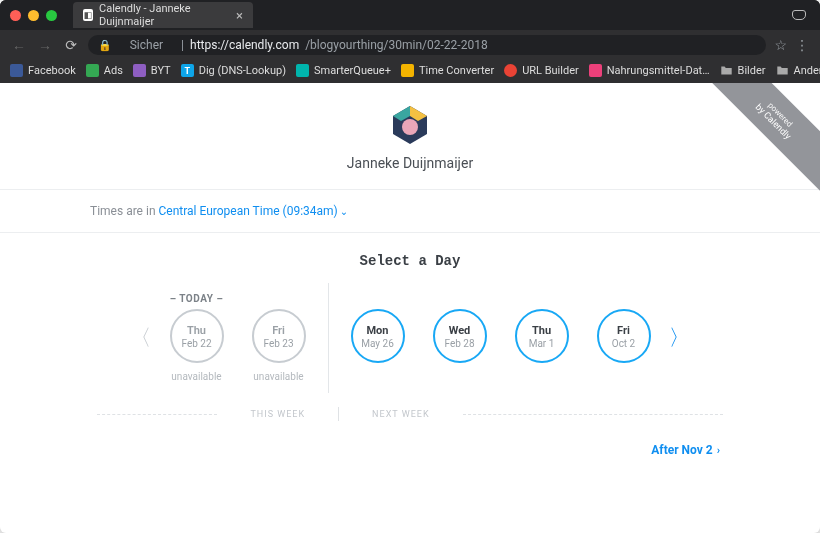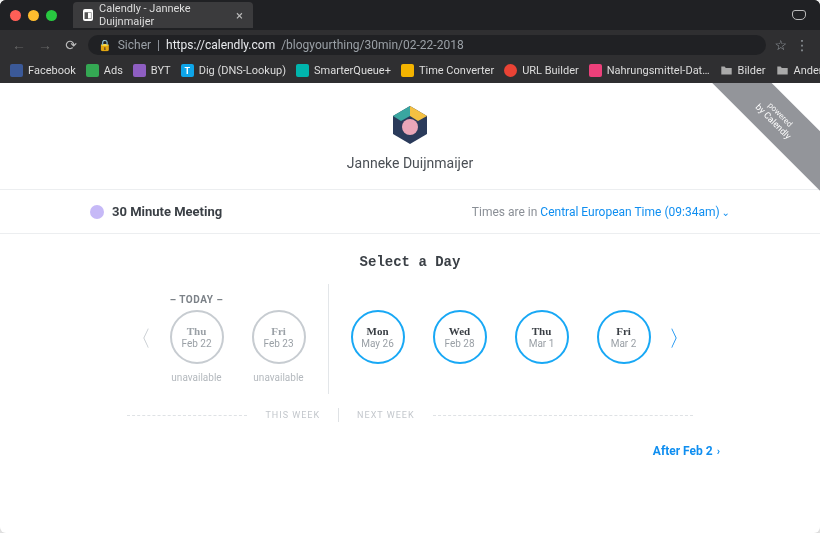--- a/index.html
+++ b/index.html
@@ -13,21 +13,21 @@
   .tab { display:flex; align-items:center; gap:6px; background:#3b3b3d; color:#ddd; height:26px; margin-left:10px; padding:0 10px; border-radius:4px 4px 0 0; font-size:11px; max-width:180px; }
   .tab .fav { width:12px; height:12px; background:#fff; border-radius:2px; display:flex; align-items:center; justify-content:center; font-size:9px; color:#555; }
   .tab .close { color:#bbb; margin-left:6px; font-size:13px; line-height:1; cursor:pointer; }
   .window-side-icons { margin-left:auto; display:flex; align-items:center; gap:14px; padding-right:6px; color:#bbb; }
   .incog { width:14px; height:10px; border:1.5px solid #bbb; border-radius:3px 3px 5px 5px; position:relative; }
   .addrbar { display:flex; align-items:center; gap:8px; padding:5px 10px; background:#2f2f31; }
   .nav-btn { color:#bbb; font-size:14px; width:18px; text-align:center; cursor:pointer; }
   .nav-btn.disabled{ color:#666; cursor:default; }
   .addr { flex:1; display:flex; align-items:center; gap:6px; background:#202124; border-radius:14px; padding:3px 10px; font-size:12px; color:#ccc; overflow:hidden; }
   .lock { color:#9e9e9e; font-size:11px; }
-  .addr .secure { color:#9aa0a6; }
+  .addr .secure { color:#9aa0a6;margin-left:12px; }
   .addr .host { color:#e8eaed; }
   .addr .rest { color:#9aa0a6; }
   .star { color:#9aa0a6; font-size:14px; cursor:pointer; }
   .kebab { color:#9aa0a6; letter-spacing:1px; font-size:14px; cursor:pointer; }
   .bookmarks { display:flex; align-items:center; gap:10px; padding:4px 10px 6px; background:#2f2f31; font-size:11px; color:#ddd; overflow:hidden; white-space:nowrap; }
   .bm { display:flex; align-items:center; gap:5px; cursor:pointer; color:#ddd; }
   .bm .ico { width:13px; height:13px; border-radius:2px; display:inline-block; background:#555; }
   .ico.fb{background:#3b5998;} .ico.ads{background:#34a853;} .ico.byt{background:#8e5ec2;} .ico.dig{background:#0ea5e9;color:#fff;font-size:9px;display:flex;align-items:center;justify-content:center;font-weight:700;} .ico.sq{background:#00b5ad;} .ico.tc{background:#f4b400;} .ico.url{background:#ea4335;position:relative;border-radius:50%;} .ico.nd{background:#ec407a;} .ico.folder{background:none;}
   .folder svg{display:block;}
   .bm.right { margin-left:auto; }
@@ -51,25 +51,25 @@
   .select-day { text-align:center; font-weight:700; color:#3a3f45; font-size:14px; padding:20px 0 6px;font-family:Liberation Mono, monospace; }
   .days-wrap { display:flex; align-items:center; justify-content:center; gap:8px; padding:8px 40px 0; }
   .big-arrow { color:#c7ccd1; font-size:22px; padding:0 6px; cursor:pointer; }
   .big-arrow.active { color:#0f8ef0; }
   .week-group { display:flex; gap:20px; align-items:flex-end; }
   .divider-v { width:1px; height:110px; background:#e3e6e9; margin:0 10px; }
   .day { display:flex; flex-direction:column; align-items:center; width:62px; }
   .today-label { font-size:10px; font-weight:700; color:#7c8288; letter-spacing:.5px; margin-bottom:4px; height:12px; }
   .circle { width:54px; height:54px; border-radius:50%; border:2px solid #c7ccd1; display:flex; flex-direction:column; align-items:center; justify-content:center; background:#fff; }
   .circle.available { border:2.5px solid #18a8f5; cursor:pointer; }
-  .circle .dow { font-size:11px; font-weight:700; color:#3a3f45;font-family:Liberation Serif, serif; }
+  .circle .dow { font-size:11px; font-weight:700; color:#3a3f45; }
   .circle .date { font-size:10px; color:#9aa0a6; margin-top:1px; }
   .circle.unavail .dow { color:#9aa0a6; font-weight:600; }
   .status { font-size:10px; color:#b4b9be; margin-top:8px; height:12px; }
-  .week-labels { display:flex; justify-content:center; align-items:center; gap:0; margin-top:14px; font-size:9px; color:#c3c7cc; letter-spacing:1px; }
+  .week-labels { display:flex; justify-content:center; align-items:center; gap:15px; margin-top:14px; font-size:9px; color:#c3c7cc; letter-spacing:1px; }
   .dashed { flex:0 0 120px; border-top:1px dashed #dfe2e5; height:0; }
   .week-labels .lbl { padding:0 18px; }
   .week-labels .sep { width:1px; height:14px; background:#dfe2e5; }
   .after-link { text-align:right; padding:18px 100px 0 0; }
   .after-link a { color:#0f8ef0; font-weight:700; font-size:12px; cursor:pointer; }
   .after-link a .chev { font-size:11px; margin-left:4px; }
 </style>
 </head>
 <body>
 
@@ -167,24 +167,20 @@
           <polygon points="22,3 39,13 39,31 22,41 5,31 5,13" fill="#2a3a5a"></polygon>
           <polygon points="22,3 39,13 30,18 22,13" fill="#f4c042"></polygon>
           <polygon points="5,13 22,3 22,13 13,18" fill="#3aa6a0"></polygon>
           <circle cx="22" cy="24" r="8" fill="#e9a6b8"></circle>
         </svg>
       </div>
       <div class="profile-name">Janneke Duijnmaijer</div>
     </div>
 
     <div class="meeting-row">
-      <div class="meeting-left">
-        <span class="color-dot"></span>
-        <span class="meeting-name">30 Minute Meeting</span>
-      </div>
       <div class="tz-text">
         <span>Times are in </span>
         <span class="tz-link"><span>Central European Time</span> <span>(09:34am)</span><span class="chev-sm">⌄</span></span>
       </div>
     </div>
 
     <div class="select-day">Select a Day</div>
 
     <div class="days-wrap">
       <span class="big-arrow">〈</span>
@@ -232,34 +228,34 @@
           <div class="circle available">
             <span class="dow">Thu</span>
             <span class="date">Mar 1</span>
           </div>
           <div class="status"></div>
         </div>
         <div class="day">
           <div class="today-label"></div>
           <div class="circle available">
             <span class="dow">Fri</span>
-            <span class="date">Mar 2</span>
+            <span class="date">Oct 2</span>
           </div>
           <div class="status"></div>
         </div>
       </div>
 
       <span class="big-arrow active">〉</span>
     </div>
 
     <div class="week-labels">
       <span class="dashed"></span>
       <span class="lbl">THIS WEEK</span>
       <span class="sep"></span>
       <span class="lbl">NEXT WEEK</span>
       <span class="dashed" style="flex-basis:260px"></span>
     </div>
 
     <div class="after-link">
-      <a><span>After Feb 2</span><span class="chev">›</span></a>
+      <a><span>After Nov 2</span><span class="chev">›</span></a>
     </div>
   </div>
 </div>
 
 </body></html>

